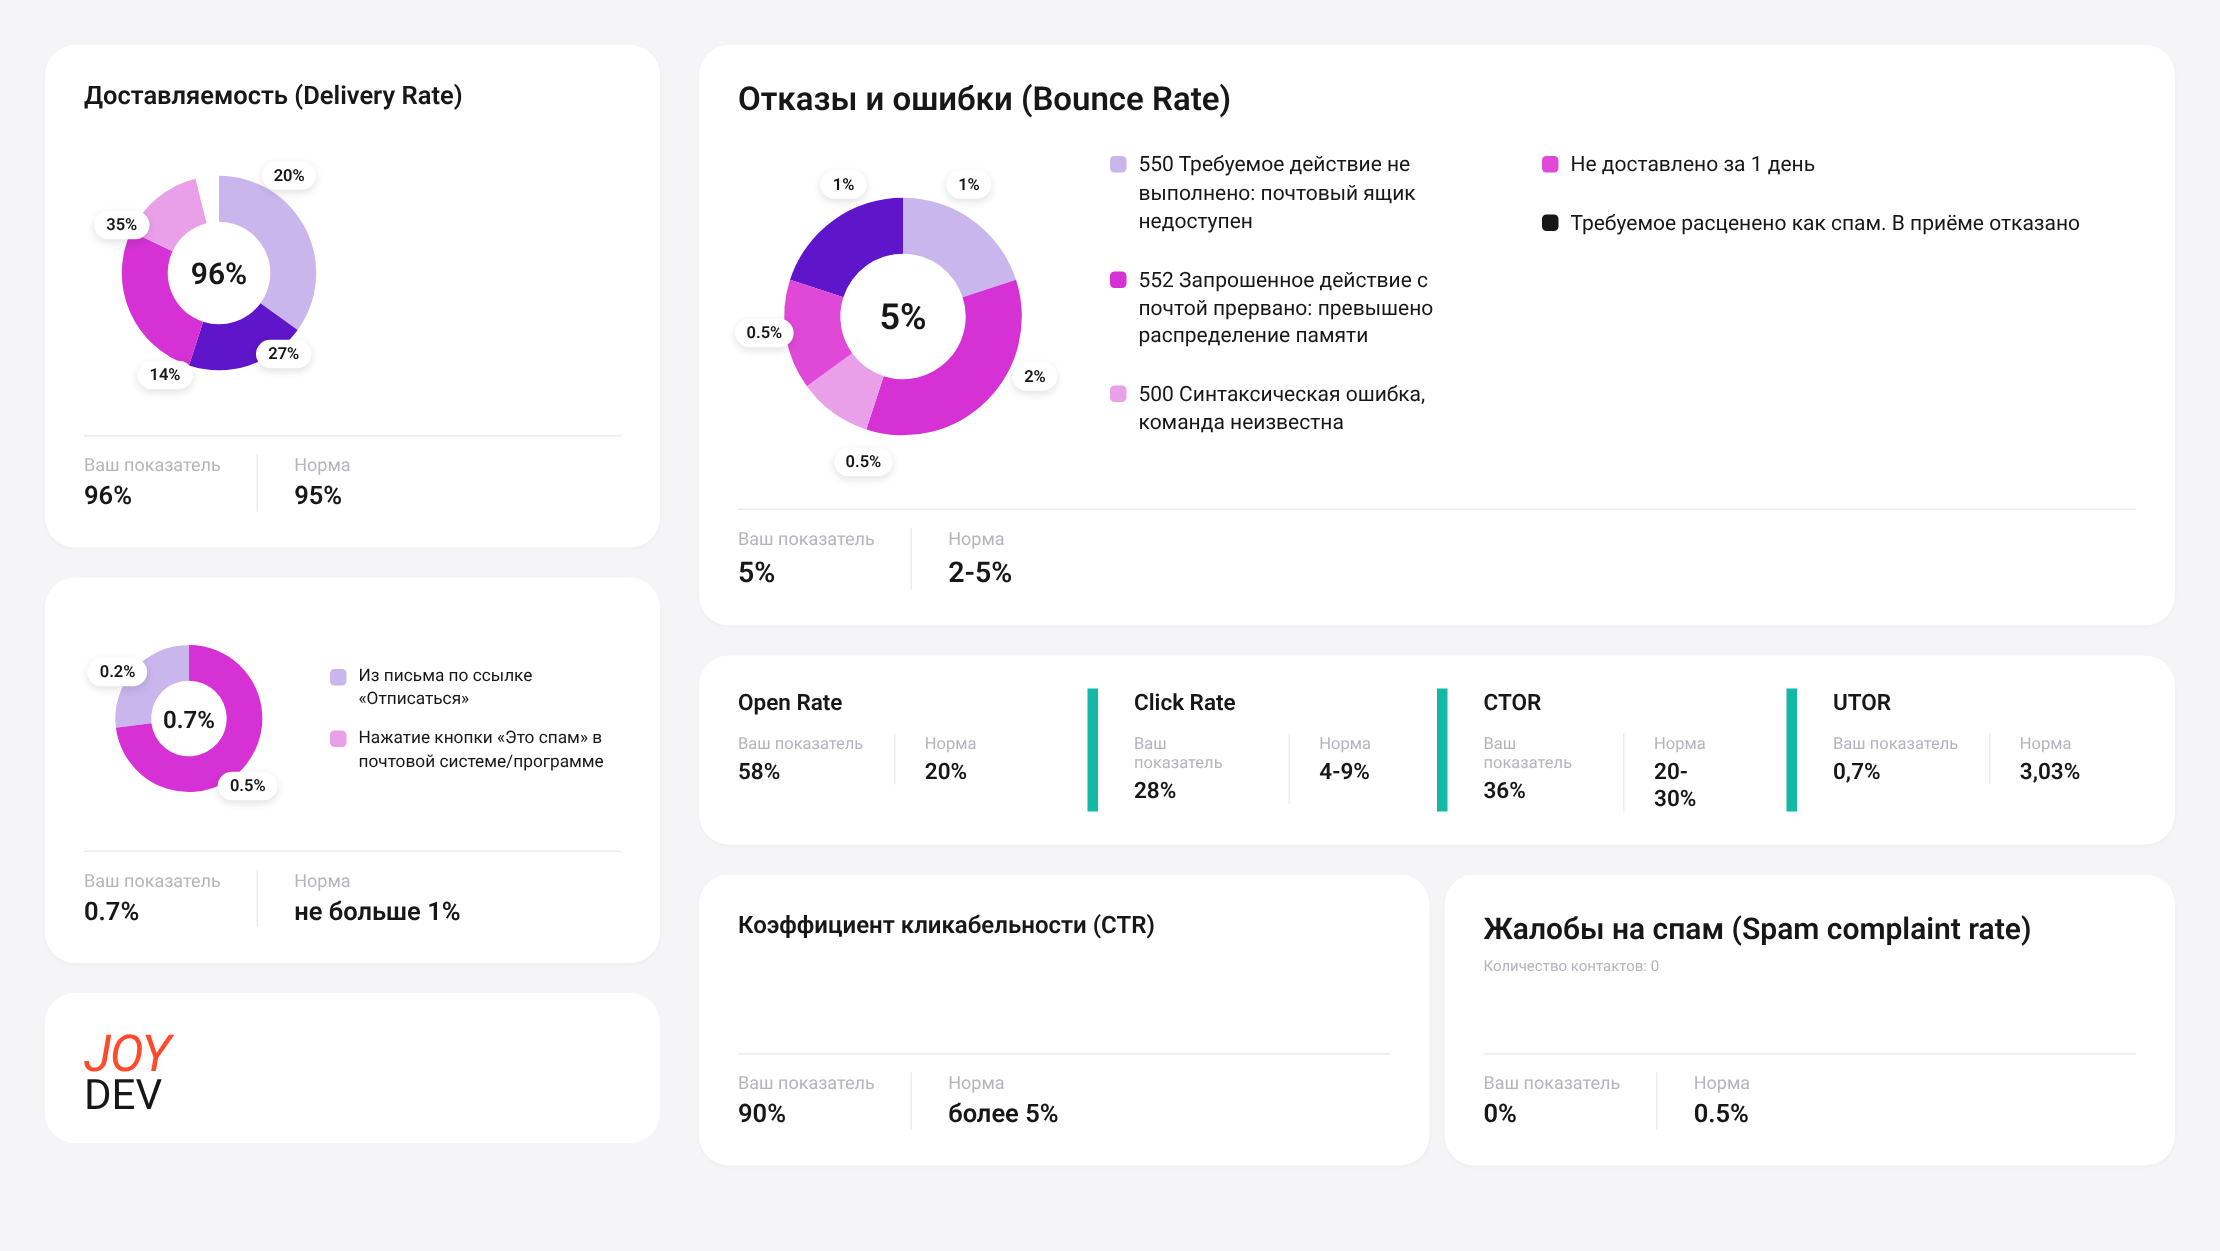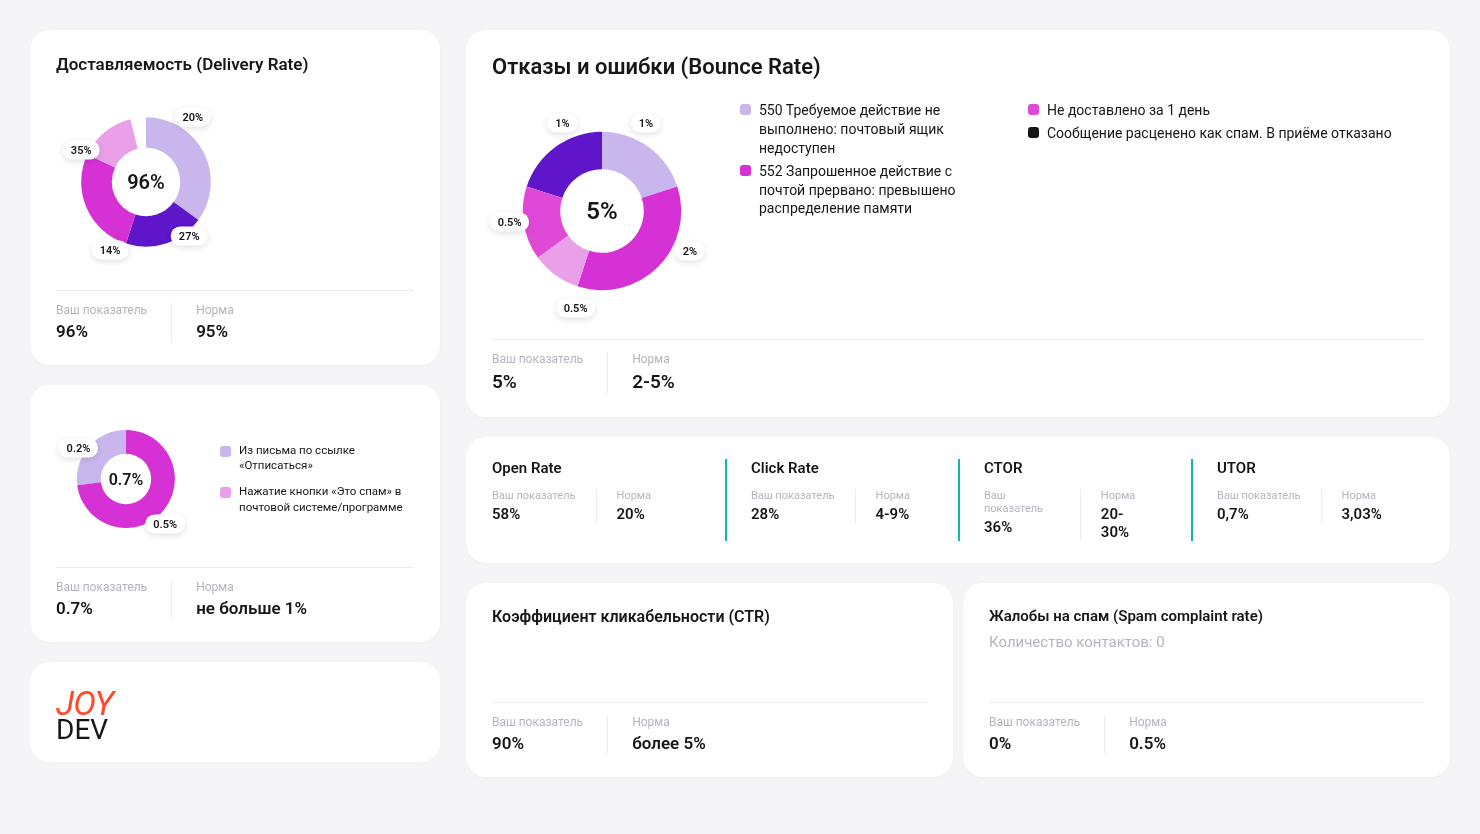--- a/index.html
+++ b/index.html
@@ -39,21 +39,21 @@
     background: #fff;
     border-radius: 999px;
     padding: 3px 8px;
     font-size: 11px;
     font-weight: 600;
     box-shadow: 0 2px 6px rgba(0,0,0,0.12);
     transform: translate(-50%, -50%);
     white-space: nowrap;
   }
   .legend { display: flex; flex-direction: column; gap: 12px; font-size: 13px; }
-  .legend-lg { gap: 4px; }
+  .legend-lg { gap: 20px; }
   .legend-item { display: flex; align-items: flex-start; gap: 8px; line-height: 1.35; }
   .swatch {
     width: 11px; height: 11px; border-radius: 3px; flex-shrink: 0; margin-top: 3px;
   }
   .legend-col { flex: 1; }
   hr.sep { border: none; border-top: 1px solid #ececef; margin: 18px 0 12px; }
   .stats-row { display: flex; gap: 0; }
   .stat-cell { padding-right: 24px; }
   .stat-cell + .stat-cell {
     border-left: 1px solid #ececef;
@@ -63,29 +63,29 @@
   .stat-value { font-size: 17px; font-weight: 600; }
   .rates-card { padding: 22px 26px; }
   .rates-row {
     display: grid;
     grid-template-columns: repeat(4, 1fr);
     gap: 0;
   }
   .rate-block { padding: 0 24px; }
   .rate-block:first-child { padding-left: 0; }
   .rate-block:last-child { padding-right: 0; }
-  .rate-block + .rate-block { border-left: 2px solid #14b8a6; }
+  .rate-block + .rate-block { border-left: 7px solid #14b8a6; }
   .rate-title { font-size: 15px; font-weight: 600; margin-bottom: 12px; }
   .rate-pair { display: flex; gap: 0; }
   .rate-sub { padding-right: 20px; }
   .rate-sub + .rate-sub { border-left: 1px solid #ececef; padding-left: 20px; }
   .rate-label { font-size: 11px; color: #b4b4bd; margin-bottom: 3px; }
   .rate-value { font-size: 15px; font-weight: 600; }
   .bottom-row { display: grid; grid-template-columns: 1fr 1fr; gap: 10px; }
-  .subtitle { font-size: 15px; color: #b4b4bd; }
+  .subtitle { font-size: 10px; color: #b4b4bd; }
   .logo-card { background: #fff; border-radius: 20px; padding: 18px 26px 12px; display: flex; align-items: center; min-height: 100px; }
   .logo { font-weight: 400; font-style: italic; line-height: 0.9; letter-spacing: -1px; }
   .logo .j { color: #ff4a2b; font-size: 34px; }
   .logo .oy { color: #ff4a2b; font-size: 34px; }
   .logo .dev { color: #17171a; font-size: 28px; display: block; font-style: normal; letter-spacing: 0; margin-top: -2px;}
 </style>
 </head>
 <body>
 
 <div class="layout">
@@ -201,29 +201,33 @@
         </div>
         <div class="legend legend-lg legend-col" style="font-size:14px;max-width:260px;">
           <div class="legend-item">
               <span class="swatch" style="background:#c9b6ed"></span>
               <span>550 Требуемое действие не выполнено: почтовый ящик недоступен</span>
             </div>
           <div class="legend-item">
               <span class="swatch" style="background:#d531d5"></span>
               <span>552 Запрошенное действие с почтой прервано: превышено распределение памяти</span>
             </div>
+          <div class="legend-item">
+              <span class="swatch" style="background:#e9a0e9"></span>
+              <span>500 Синтаксическая ошибка, команда неизвестна</span>
+            </div>
         </div>
         <div class="legend legend-lg legend-col" style="font-size:14px;">
           <div class="legend-item">
               <span class="swatch" style="background:#e048d8"></span>
               <span>Не доставлено за 1 день</span>
             </div>
           <div class="legend-item">
               <span class="swatch" style="background:#17171a"></span>
-              <span>Сообщение расценено как спам. В приёме отказано</span>
+              <span>Требуемое расценено как спам. В приёме отказано</span>
             </div>
         </div>
       </div>
       <hr class="sep">
       <div class="stats-row">
         <div class="stat-cell">
           <div class="stat-label">Ваш показатель</div>
           <div class="stat-value" style="font-size:19px;">5%</div>
         </div>
         <div class="stat-cell">
@@ -300,21 +304,21 @@
             <div class="stat-label">Ваш показатель</div>
             <div class="stat-value">90%</div>
           </div>
           <div class="stat-cell">
             <div class="stat-label">Норма</div>
             <div class="stat-value">более 5%</div>
           </div>
         </div>
       </div>
       <div class="card" style="display:flex;flex-direction:column;">
-        <div class="card-title" style="font-size:15px;margin-bottom:8px;">Жалобы на спам (Spam complaint rate)</div>
+        <div class="card-title" style="font-size:20px;margin-bottom:8px;">Жалобы на спам (Spam complaint rate)</div>
         <div class="subtitle">Количество контактов: 0</div>
         <div style="flex:1;min-height:20px;"></div>
         <hr class="sep">
         <div class="stats-row">
           <div class="stat-cell">
             <div class="stat-label">Ваш показатель</div>
             <div class="stat-value">0%</div>
           </div>
           <div class="stat-cell">
             <div class="stat-label">Норма</div>

